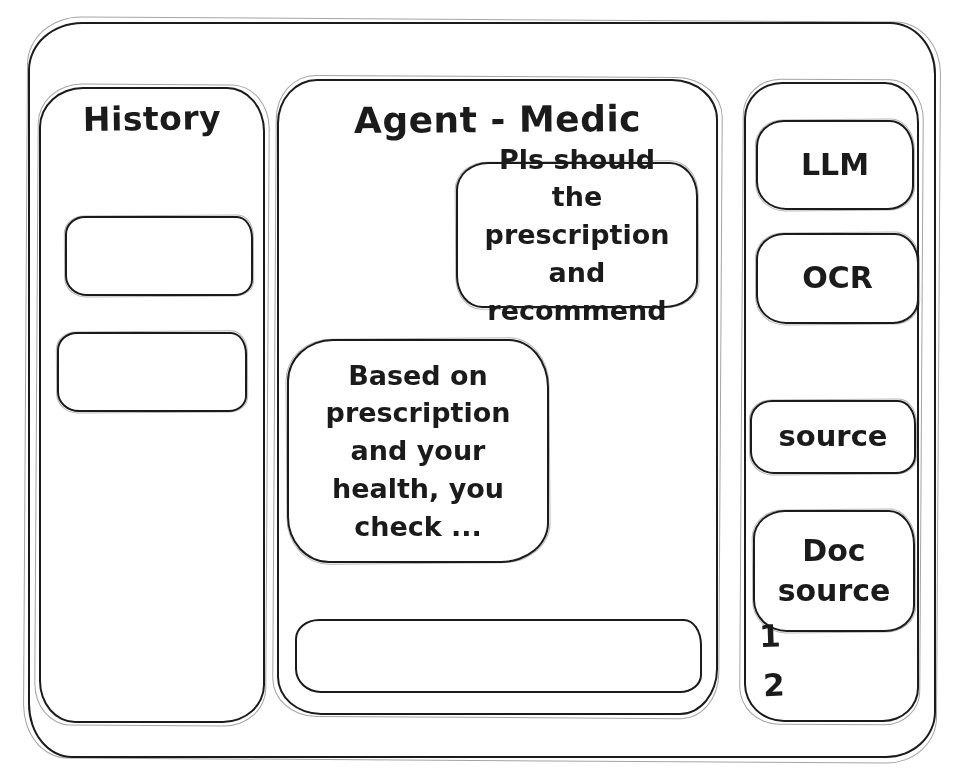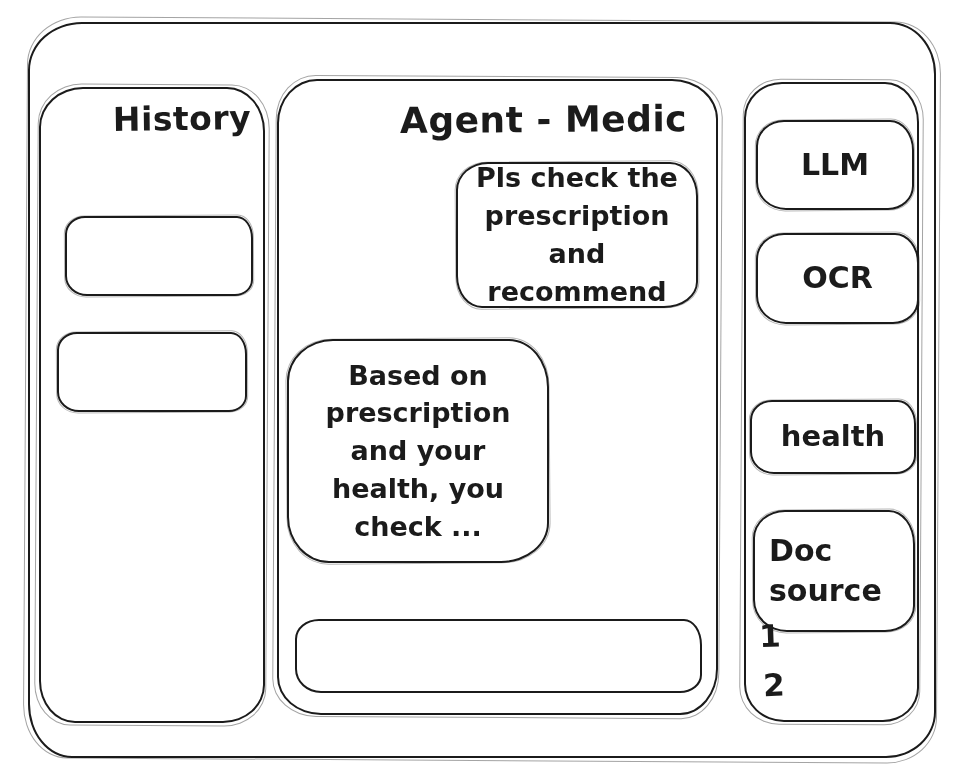--- a/index.html
+++ b/index.html
@@ -25,22 +25,22 @@
     inset: -5px;
     border: 1.5px solid var(--stroke);
     opacity: .4;
     border-radius: inherit;
     transform: rotate(.35deg);
     pointer-events: none;
   }
   .sk-thin::before { inset: -3px; transform: rotate(-.45deg); opacity: .32; }
 
   .r-outer  { border-radius: 54px 46px 50px 44px / 48px 52px 46px 54px; }
-  .r-lpanel { border-radius: 44px 38px 42px 36px / 40px 44px 38px 42px; padding-left: 30px; }
-  .r-cpanel { border-radius: 40px 46px 38px 44px / 44px 40px 46px 38px; padding-left: 46px; }
+  .r-lpanel { border-radius: 44px 38px 42px 36px / 40px 44px 38px 42px; }
+  .r-cpanel { border-radius: 40px 46px 38px 44px / 44px 40px 46px 38px; }
   .r-rpanel { border-radius: 38px 34px 36px 40px / 36px 40px 34px 38px; }
   .r-hist   { border-radius: 20px 16px 18px 22px / 18px 22px 16px 20px; }
   .r-user   { border-radius: 32px 28px 34px 26px / 28px 34px 26px 32px; }
   .r-asst   { border-radius: 46px 40px 48px 42px / 42px 48px 40px 46px; }
   .r-input  { border-radius: 24px 18px 22px 26px / 20px 26px 18px 24px; }
   .r-tool   { border-radius: 28px 24px 26px 30px / 26px 30px 24px 28px; }
   .r-params { border-radius: 22px 18px 20px 24px / 20px 24px 18px 22px; }
   .r-doc    { border-radius: 32px 26px 30px 34px / 28px 34px 26px 32px; }
 
   .title {
@@ -61,21 +61,21 @@
     text-align: center;
     font-size: 27px;
     font-weight: 600;
     line-height: 1.4;
     padding: 8px 12px;
   }
   .tool {
     display: flex;
     align-items: center;
     justify-content: center;
-    text-align: left;
+    text-align: center;
     font-size: 30px;
     font-weight: 600;
     line-height: 1.35;
     cursor: pointer;
   }
   .tool.params { font-size: 29px; }
   .tool.doc { font-size: 30px; padding: 6px 14px; }
 
   .chat-input {
     position: absolute;
@@ -105,30 +105,30 @@
 
     <aside class="sk r-lpanel" style="left:9px; top:63px; width:226px; height:636px;">
       <div class="title left-title">History</div>
       <div class="sk sk-thin r-hist hist-item" style="left:24px; top:127px; width:188px; height:80px;"></div>
       <div class="sk sk-thin r-hist hist-item" style="left:16px; top:243px; width:190px; height:80px;"></div>
     </aside>
 
     <main class="sk r-cpanel" style="left:247px; top:55px; width:441px; height:636px;">
       <div class="title chat-title">Agent - Medic</div>
 
-      <div class="sk sk-thin r-user bubble" style="left:177px; top:81px; width:242px; height:146px;">Pls check the prescription and recommend</div>
+      <div class="sk sk-thin r-user bubble" style="left:177px; top:81px; width:242px; height:146px;">Pls should the prescription and recommend</div>
 
       <div class="sk sk-thin r-asst bubble" style="left:8px; top:258px; width:262px; height:224px;">Based on prescription and your health, you check ...</div>
 
       <input type="text" class="chat-input r-input" style="left: 16px; top: 538px; width: 407px; height: 74px;" placeholder="">
     </main>
 
     <aside class="sk r-rpanel" style="left:714px; top:58px; width:175px; height:640px;">
       <div class="sk sk-thin r-tool tool" style="left:10px; top:36px; width:158px; height:90px;">LLM</div>
       <div class="sk sk-thin r-tool tool" style="left:10px; top:149px; width:163px; height:91px;">OCR</div>
-      <div class="sk sk-thin r-params tool params" style="left:4px; top:316px; width:166px; height:74px;">health</div>
+      <div class="sk sk-thin r-params tool params" style="left:4px; top:316px; width:166px; height:74px;">source</div>
       <div class="sk sk-thin r-doc tool doc" style="left:7px; top:426px; width:162px; height:122px;">Doc source</div>
       <div class="doc-num" style="left:13px; top:534px;">1</div>
       <div class="doc-num" style="left:17px; top:583px;">2</div>
     </aside>
 
   </div>
 </div>
 
 </body></html>

